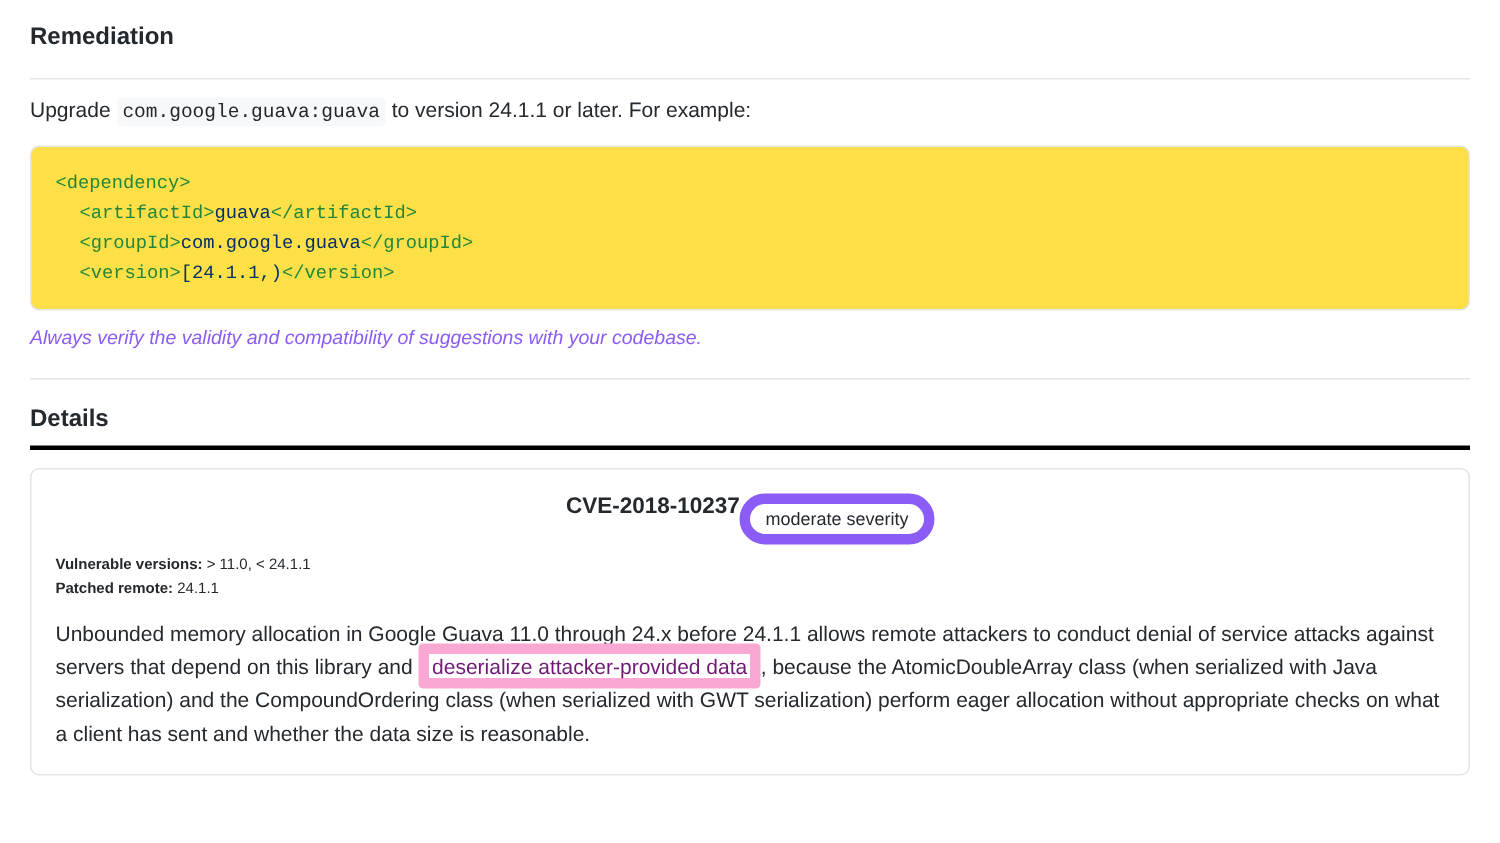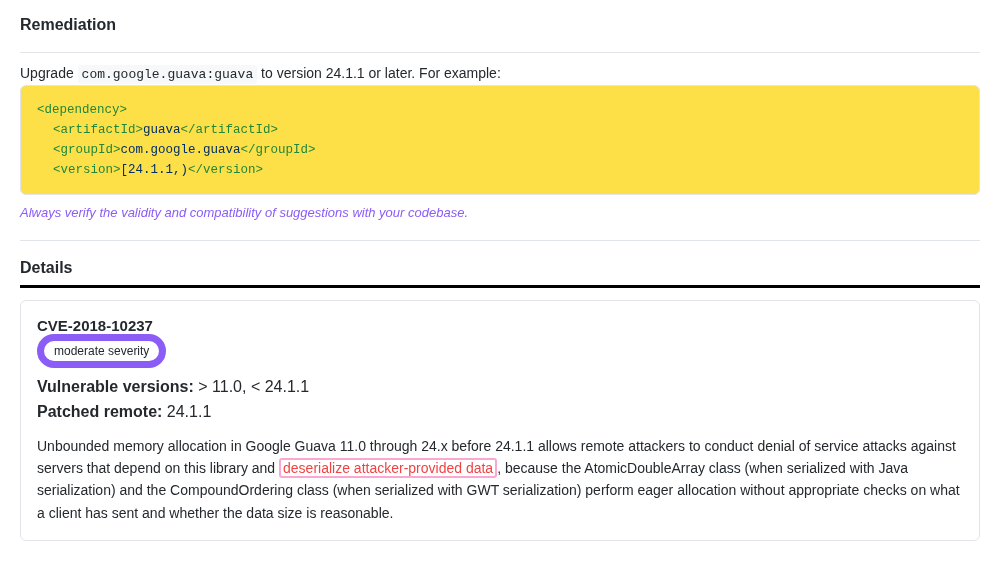--- a/index.html
+++ b/index.html
@@ -25,20 +25,21 @@
     .section-title {
       font-size: 16px;
       font-weight: 600;
       margin-bottom: 10px;
       padding-bottom: 18px;
       border-bottom: 1px solid #e1e4e8;
     }
 
     .remediation-text {
       font-size: 14px;
+      margin-bottom: 12px;
       line-height: 1.5;
     }
 
     .remediation-text code {
       font-family: 'SFMono-Regular', Consolas, 'Liberation Mono', Menlo, monospace;
       font-size: 13px;
       background: #f6f8fa;
       padding: 2px 4px;
       border-radius: 3px;
     }
@@ -89,24 +90,23 @@
     }
 
     .cve-card {
       border: 1px solid #e1e4e8;
       border-radius: 6px;
       padding: 16px;
     }
 
     .cve-header {
       display: flex;
-      justify-content: flex-end;
+      justify-content: center;
       align-items: flex-start;
       margin-bottom: 6px;
-      flex-direction: column;
     }
 
     .cve-id {
       font-size: 15px;
       font-weight: 700;
     }
 
     .severity-badge {
       border: 7px solid #8b5cf6;
       border-radius: 20px;
@@ -115,38 +115,38 @@
       color: #24292e;
       white-space: nowrap;
     }
 
     .cve-meta {
       margin-bottom: 10px;
       line-height: 1.6;
     }
 
     .cve-meta p {
-      font-size: 16px;
+      font-size: 10px;
     }
 
     .cve-meta strong {
       font-weight: 600;
     }
 
     .cve-description {
       font-size: 14px;
       line-height: 1.6;
       color: #24292e;
     }
 
     .highlight-link {
-      border: 2px solid #f9a8d4;
+      border: 7px solid #f9a8d4;
       border-radius: 3px;
       padding: 0 2px;
-      color: #ef4444;
+      color: #701a75;
       text-decoration: none;
     }
   </style>
 </head>
 <body>
 
 <div class="section">
   <div class="section-title">Remediation</div>
   <p class="remediation-text">
     <span>Upgrade </span><code>com.google.guava:guava</code><span> to version 24.1.1 or later. For example:</span>

